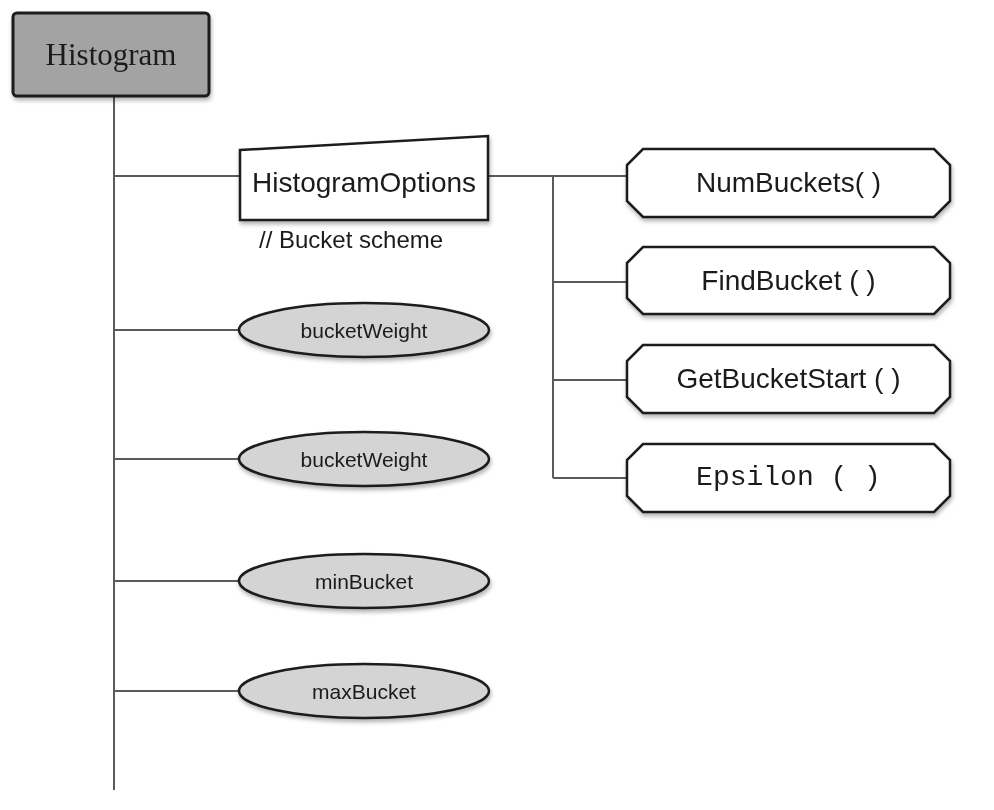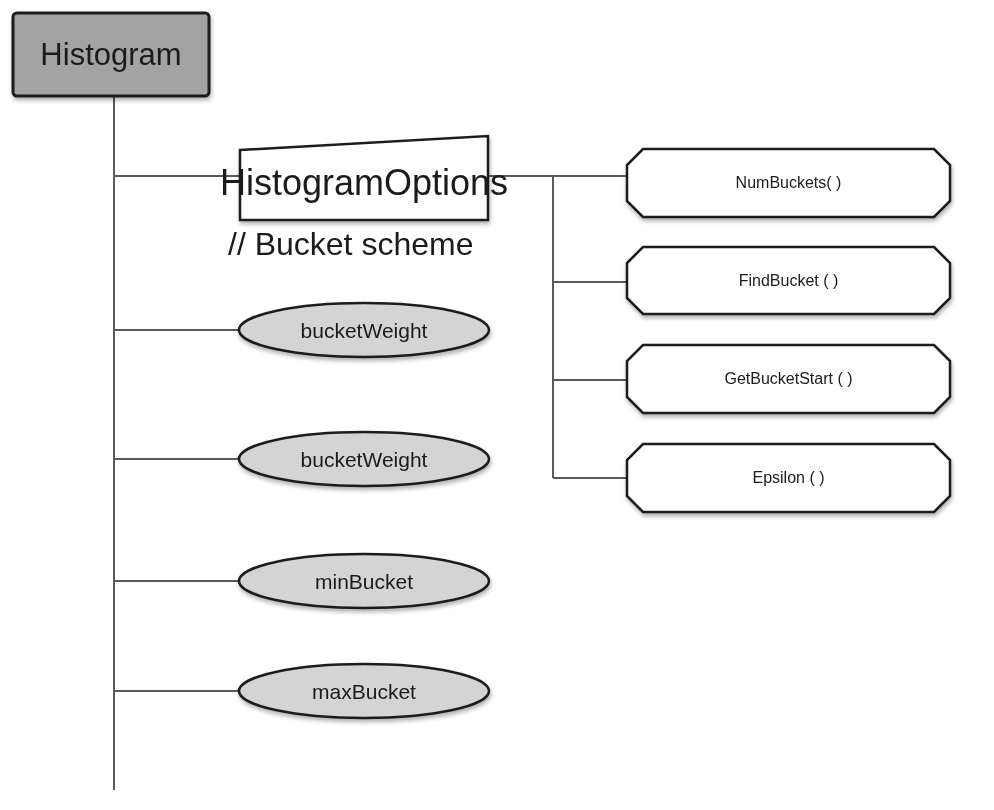--- a/index.html
+++ b/index.html
@@ -34,38 +34,38 @@
   .node-shape { stroke-width: 2.5; }
   .lbl {
     position: absolute;
     display: flex;
     align-items: center;
     justify-content: center;
     text-align: center;
     white-space: nowrap;
     line-height: 1;
   }
-  .root-label    { left: 12px;  top: 12px;  width: 198px; height: 85px; font-size: 31px; }
-  .options-label { left: 240px; top: 146px; width: 248px; height: 74px; font-size: 36px; }
+  .root-label    { left: 12px;  top: 12px;  width: 198px; height: 85px; font-size: 31px; font-family: Liberation Serif, serif; }
+  .options-label { left: 240px; top: 146px; width: 248px; height: 74px; font-size: 28px; }
   .comment-label {
     position: absolute;
-    left: 228px; top: 226px;
-    font-size: 32px;
+    left: 259px; top: 226px;
+    font-size: 24px;
     white-space: nowrap;
   }
   .field-label  { left: 239px; width: 250px; height: 54px; font-size: 21px; }
   .field-0 { top: 303px; }
   .field-1 { top: 432px; }
   .field-2 { top: 554px; }
   .field-3 { top: 664px; }
-  .method-label { left: 627px; width: 323px; height: 68px; font-size: 16px; }
+  .method-label { left: 627px; width: 323px; height: 68px; font-size: 28px; }
   .method-0 { top: 149px; }
   .method-1 { top: 247px; height: 67px; }
   .method-2 { top: 345px; }
-  .method-3 { top: 444px; }
+  .method-3 { top: 444px; font-family: Liberation Mono, monospace; }
 </style>
 </head>
 <body>
 
 <div class="canvas">
 
   <svg class="diagram-layer" width="994" height="810" viewBox="0 0 994 810">
 
     <line class="connector" x1="114" y1="97" x2="114" y2="790"></line>
     <line class="connector" x1="114" y1="176" x2="240" y2="176"></line>

